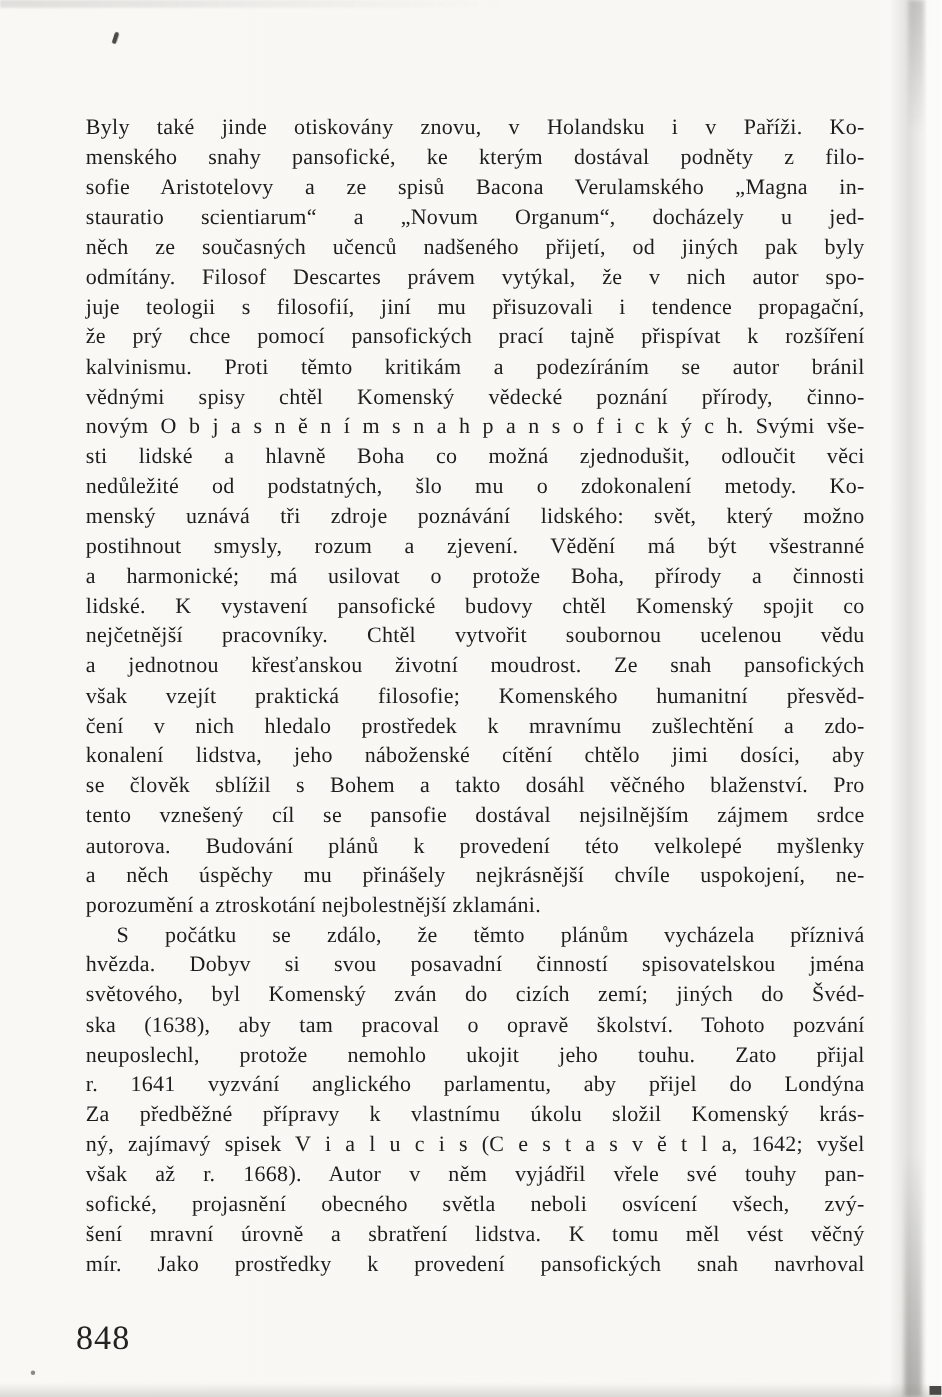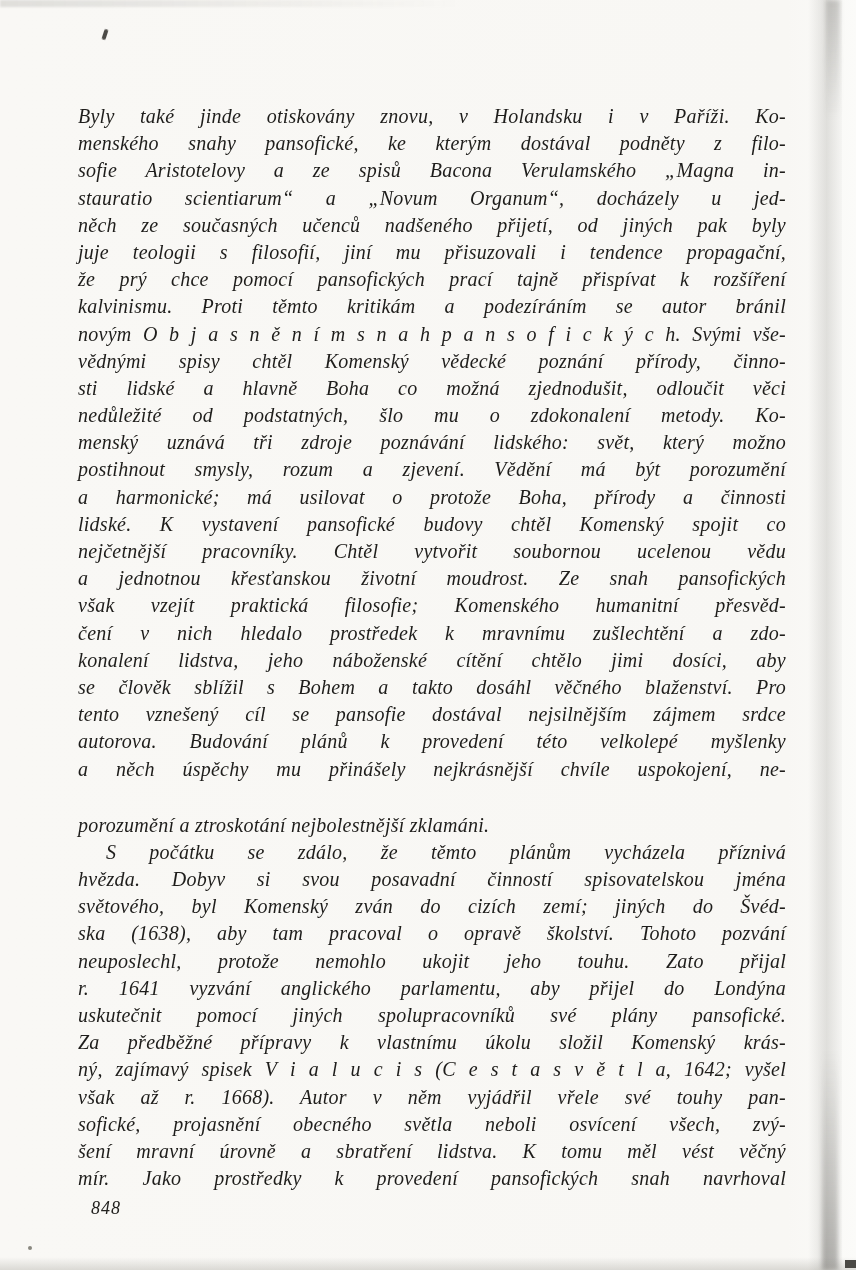--- a/index.html
+++ b/index.html
@@ -7,21 +7,20 @@
     width: 856px; height: 1270px;
     overflow: hidden;
     background: #ffffff;
   }
   .page {
     position: relative;
     width: 856px; height: 1270px;
     background: linear-gradient(to right, #f9f8f5 0%, #f8f7f4 92%, #fbfbf9 100%);
     font-family: "Liberation Serif", "DejaVu Serif", serif;
     color: #1e1d1b;
-    font-style: italic;
   }
   
   .smudge-top {
     position: absolute; left: 0; top: 0;
     width: 460px; height: 7px;
     background: linear-gradient(to right, rgba(90,88,84,0.16), rgba(120,118,112,0.07) 60%, rgba(0,0,0,0));
     filter: blur(1px);
   }
   
   .edge-right {
@@ -78,29 +77,28 @@
     line-height: 27.2px;
     font-size: 20px;
     letter-spacing: 0.25px;
     text-align: justify;
     text-align-last: justify;
     white-space: nowrap;
   }
   .line.no-justify {
     text-align: center;
     text-align-last: left;
-    margin-top: 29px;
   }
   .line.indent {
     text-indent: 28px;
   }
   .page-number {
     position: absolute;
-    left: 91px; top: 1198px;
-    font-size: 18px;
+    left: 69px; top: 1198px;
+    font-size: 31px;
     letter-spacing: 1px;
     color: #232220;
   }
 </style>
 </head>
 <body>
 
 <div class="page">
   <div class="smudge-top"></div>
   <div class="edge-right"></div>
@@ -111,48 +109,48 @@
   <div class="speck-1"></div>
   <div class="speck-2"></div>
 
   <div class="text-block">
 
   <p class="line">Byly také jinde otiskovány znovu, v Holandsku i v Paříži. Ko-</p>
       <p class="line">menského snahy pansofické, ke kterým dostával podněty z filo-</p>
       <p class="line">sofie Aristotelovy a ze spisů Bacona Verulamského „Magna in-</p>
       <p class="line">stauratio scientiarum“ a „Novum Organum“, docházely u jed-</p>
       <p class="line">něch ze současných učenců nadšeného přijetí, od jiných pak byly</p>
+      <p class="line">odmítány. Filosof Descartes právem vytýkal, že v nich autor spo-</p>
       <p class="line">juje teologii s filosofií, jiní mu přisuzovali i tendence propagační,</p>
       <p class="line">že prý chce pomocí pansofických prací tajně přispívat k rozšíření</p>
       <p class="line">kalvinismu. Proti těmto kritikám a podezíráním se autor bránil</p>
+      <p class="line">vědnými spisy chtěl Komenský vědecké poznání přírody, činno-</p>
       <p class="line">novým O&nbsp;b&nbsp;j&nbsp;a&nbsp;s&nbsp;n&nbsp;ě&nbsp;n&nbsp;í&nbsp;m s&nbsp;n&nbsp;a&nbsp;h p&nbsp;a&nbsp;n&nbsp;s&nbsp;o&nbsp;f&nbsp;i&nbsp;c&nbsp;k&nbsp;ý&nbsp;c&nbsp;h. Svými vše-</p>
-      <p class="line">vědnými spisy chtěl Komenský vědecké poznání přírody, činno-</p>
       <p class="line">sti lidské a hlavně Boha co možná zjednodušit, odloučit věci</p>
       <p class="line">nedůležité od podstatných, šlo mu o zdokonalení metody. Ko-</p>
       <p class="line">menský uznává tři zdroje poznávání lidského: svět, který možno</p>
-      <p class="line">postihnout smysly, rozum a zjevení. Vědění má být porozumění</p>
+      <p class="line">postihnout smysly, rozum a zjevení. Vědění má být všestranné</p>
       <p class="line">a harmonické; má usilovat o protože Boha, přírody a činnosti</p>
       <p class="line">lidské. K vystavení pansofické budovy chtěl Komenský spojit co</p>
       <p class="line">nejčetnější pracovníky. Chtěl vytvořit soubornou ucelenou vědu</p>
       <p class="line">a jednotnou křesťanskou životní moudrost. Ze snah pansofických</p>
       <p class="line">však vzejít praktická filosofie; Komenského humanitní přesvěd-</p>
       <p class="line">čení v nich hledalo prostředek k mravnímu zušlechtění a zdo-</p>
       <p class="line">konalení lidstva, jeho náboženské cítění chtělo jimi dosíci, aby</p>
       <p class="line">se člověk sblížil s Bohem a takto dosáhl věčného blaženství. Pro</p>
       <p class="line">tento vznešený cíl se pansofie dostával nejsilnějším zájmem srdce</p>
       <p class="line">autorova. Budování plánů k provedení této velkolepé myšlenky</p>
       <p class="line">a něch úspěchy mu přinášely nejkrásnější chvíle uspokojení, ne-</p>
       <p class="line no-justify">porozumění a ztroskotání nejbolestnější zklamáni.</p>
       <p class="line indent">S počátku se zdálo, že těmto plánům vycházela příznivá</p>
       <p class="line">hvězda. Dobyv si svou posavadní činností spisovatelskou jména</p>
       <p class="line">světového, byl Komenský zván do cizích zemí; jiných do Švéd-</p>
       <p class="line">ska (1638), aby tam pracoval o opravě školství. Tohoto pozvání</p>
       <p class="line">neuposlechl, protože nemohlo ukojit jeho touhu. Zato přijal</p>
       <p class="line">r. 1641 vyzvání anglického parlamentu, aby přijel do Londýna</p>
-      <p class="line">uskutečnit pomocí jiných spolupracovníků své plány pansofické.</p>
       <p class="line">Za předběžné přípravy k vlastnímu úkolu složil Komenský krás-</p>
       <p class="line">ný, zajímavý spisek V&nbsp;i&nbsp;a l&nbsp;u&nbsp;c&nbsp;i&nbsp;s (C&nbsp;e&nbsp;s&nbsp;t&nbsp;a s&nbsp;v&nbsp;ě&nbsp;t&nbsp;l&nbsp;a, 1642; vyšel</p>
       <p class="line">však až r. 1668). Autor v něm vyjádřil vřele své touhy pan-</p>
       <p class="line">sofické, projasnění obecného světla neboli osvícení všech, zvý-</p>
       <p class="line">šení mravní úrovně a sbratření lidstva. K tomu měl vést věčný</p>
       <p class="line">mír. Jako prostředky k provedení pansofických snah navrhoval</p>
     </div>
 
   <div class="page-number">848</div>
 </div>

